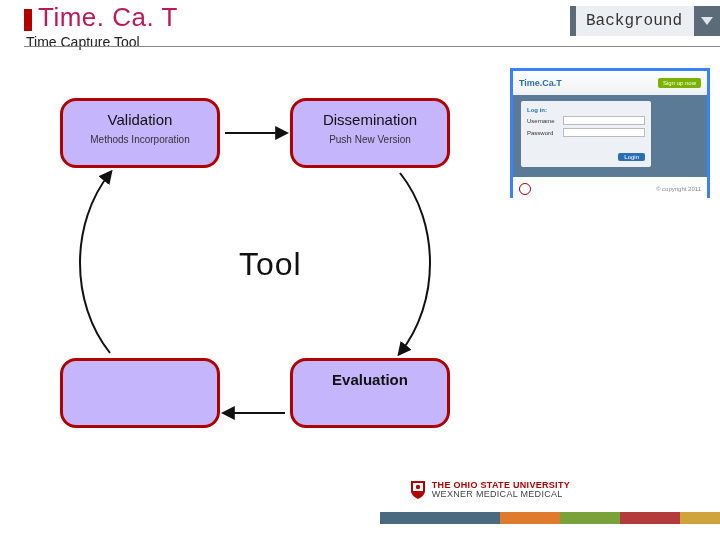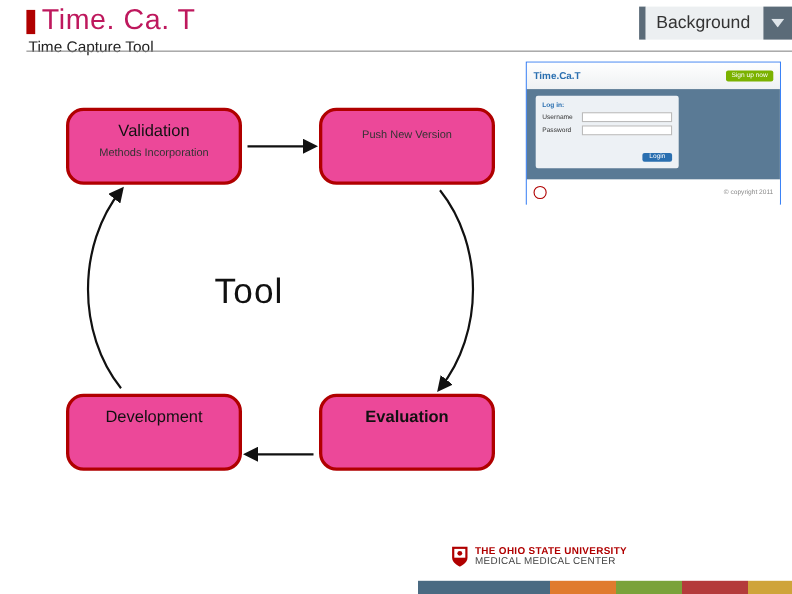--- a/index.html
+++ b/index.html
@@ -4,53 +4,53 @@
 <style>
   * { box-sizing: border-box; margin: 0; padding: 0; }
   html, body { width: 720px; height: 540px; font-family: "Segoe UI", Arial, sans-serif; background: #fff; overflow: hidden; }
 
   .header { position: relative; height: 46px; }
   .red-tick { position: absolute; left: 24px; top: 9px; width: 8px; height: 22px; background: #b00000; }
   .title { position: absolute; left: 38px; top: 2px; font-size: 26px; font-weight: 400; color: #be185d; letter-spacing: 0.5px; }
   .subtitle { position: absolute; left: 26px; top: 34px; font-size: 14px; color: #222; }
   .header-rule { position: absolute; left: 24px; right: 0; top: 46px; height: 1px; background: #888; }
 
-  .bg-chip { position: absolute; right: 0; top: 6px; height: 30px; display: flex; align-items: center; }
+  .bg-chip { position: absolute; right: 0; top: 6px; height: 30px; display: flex; align-items: center; font-family: Liberation Mono, monospace; }
   .bg-bar { width: 6px; height: 30px; background: #5b6b78; }
   .bg-label { background: #eceff1; color: #333; font-size: 16px; height: 30px; line-height: 30px; padding: 0 12px 0 10px; }
   .bg-tri { width: 26px; height: 30px; background: #5b6b78; display: flex; align-items: center; justify-content: center; }
   .bg-tri svg { display: block; }
 
   
   .stage { position: absolute; left: 0; top: 48px; width: 720px; height: 492px; }
 
-  .node { position: absolute; width: 160px; height: 70px; border: 3px solid #b00000; border-radius: 16px; background: #ec4899; text-align: center; padding-top: 10px; }
+  .node { position: absolute; width: 160px; height: 70px; border: 3px solid #b00000; border-radius: 16px; background: #c4b5fd; text-align: center; padding-top: 10px; }
   .node .t1 { font-size: 15px; color: #111; }
   .node .t2 { font-size: 10px; color: #333; margin-top: 6px; line-height: 1.2; padding: 0 2px; }
 
-  .center-word { position: absolute; font-size: 32px; color: #111; letter-spacing: 1px; }
+  .center-word { position: absolute; font-size: 32px; color: #111; letter-spacing: 1px; margin-left: 44px; }
 
   
-  .shot { position: absolute; right: 10px; top: 8px; width: 232px; height: 130px; background: #f4f4f4; border: 1px solid #3b82f6; font-size: 6px; }
+  .shot { position: absolute; right: 10px; top: 20px; width: 200px; height: 130px; background: #f4f4f4; border: 3px solid #3b82f6; font-size: 6px; }
   .shot-top { height: 24px; background: linear-gradient(#fff,#eef1f3); display:flex; align-items:center; justify-content:space-between; padding:0 6px; }
   .shot-logo { font-weight: bold; color: #2a6fb0; font-size: 9px; }
   .shot-signup { background:#7bb200; color:#fff; padding:2px 5px; border-radius:2px; }
   .shot-hero { height: 82px; background:#5a7a95; position:relative; }
   .shot-login { position:absolute; left:8px; top:6px; width:130px; height:66px; background:rgba(245,248,250,0.95); border-radius:2px; padding:6px; }
   .shot-login .lh { color:#2a6fb0; font-weight:bold; margin-bottom:3px; }
   .shot-row { display:flex; gap:4px; margin-bottom:3px; align-items:center; }
   .shot-row .lab { width:32px; color:#333; }
   .shot-row .inp { flex:1; height:9px; border:1px solid #bbb; background:#fff; }
   .shot-btn { position:absolute; right:6px; bottom:6px; background:#2a6fb0; color:#fff; padding:1px 6px; border-radius:2px; }
   .shot-foot { height:24px; background:#fff; display:flex; align-items:center; justify-content:space-between; padding:0 6px; }
   .shot-foot .seal { width:12px; height:12px; border-radius:50%; border:1px solid #b00000; }
   .shot-foot .copy { color:#888; }
 
   
-  .footer { position: absolute; left:0; bottom:0; width:720px; height:30px; }
+  .footer { position: absolute; left:0; bottom:16px; width:720px; height:30px; }
   .footer-logo { position:absolute; right:150px; bottom:24px; display:flex; align-items:center; gap:6px; }
   .footer-logo .shield { width:16px; height:20px; }
   .footer-logo .txt { font-size:9px; line-height:1.05; color:#b00000; font-weight:600; letter-spacing:0.3px; }
   .footer-logo .sub { color:#444; font-weight:400; }
   .footer-bars { position:absolute; right:0; bottom:0; display:flex; height:12px; }
   .footer-bars div { height:12px; }
   .fb1{ width:120px; background:#4a6a82; }
   .fb2{ width:60px; background:#e07b2e; }
   .fb3{ width:60px; background:#7aa23a; }
   .fb4{ width:60px; background:#b43b3b; }
@@ -78,24 +78,24 @@
 </div>
 <div class="header-rule"></div>
 
 <div class="stage">
 
   <div class="node" style="left:60px; top:50px;">
     <div class="t1">Validation</div>
     <div class="t2">Methods Incorporation</div>
   </div>
   <div class="node" style="left:290px; top:50px;">
+    <div class="t1">Dissemination</div>
     <div class="t2">Push New Version</div>
   </div>
   <div class="node" style="left:60px; top:310px;">
-    <div class="t1">Development</div>
   </div>
   <div class="node" style="left:290px; top:310px;font-weight:bold;">
     <div class="t1">Evaluation</div>
   </div>
 
   <div class="center-word" style="left:195px; top:198px;">Tool</div>
 
   <svg class="arrows" viewBox="0 0 720 492">
     <defs>
       <marker id="ah" viewBox="0 0 10 10" refX="7" refY="5" markerWidth="7" markerHeight="7" orient="auto-start-reverse">
@@ -141,21 +141,21 @@
 
 <div class="footer">
   <div class="footer-logo">
     <svg class="shield" viewBox="0 0 16 20">
       <path d="M1 1 h14 v10 c0 5 -7 8 -7 8 s-7 -3 -7 -8 z" fill="#b00000"></path>
       <rect x="3" y="3" width="10" height="8" fill="#fff"></rect>
       <circle cx="8" cy="7" r="2.2" fill="#b00000"></circle>
     </svg>
     <div>
       <div class="txt">THE OHIO STATE UNIVERSITY</div>
-      <div class="txt sub">MEDICAL MEDICAL CENTER</div>
+      <div class="txt sub">WEXNER MEDICAL MEDICAL</div>
     </div>
   </div>
   <div class="footer-bars">
     <div class="fb1"></div>
       <div class="fb2"></div>
       <div class="fb3"></div>
       <div class="fb4"></div>
       <div class="fb5"></div>
   </div>
 </div>

